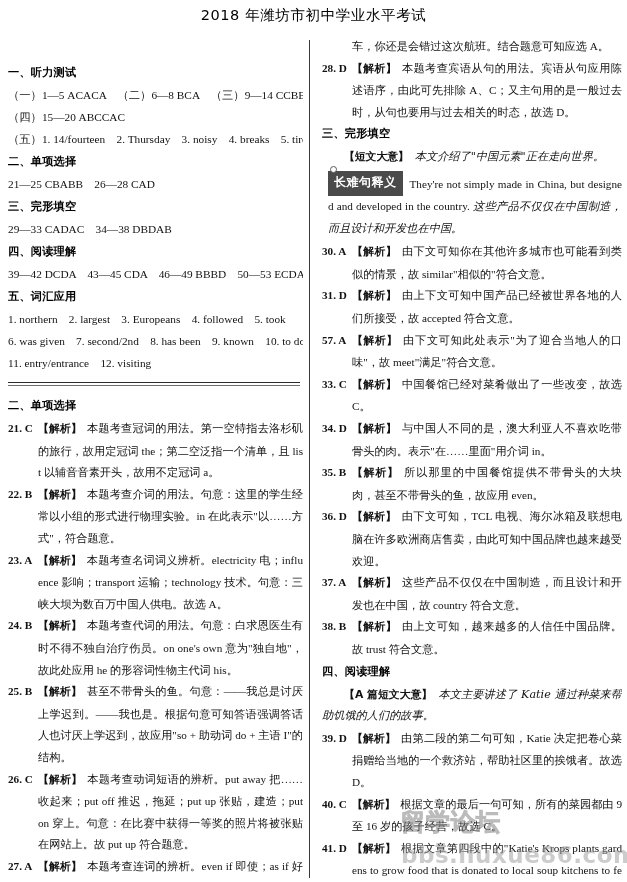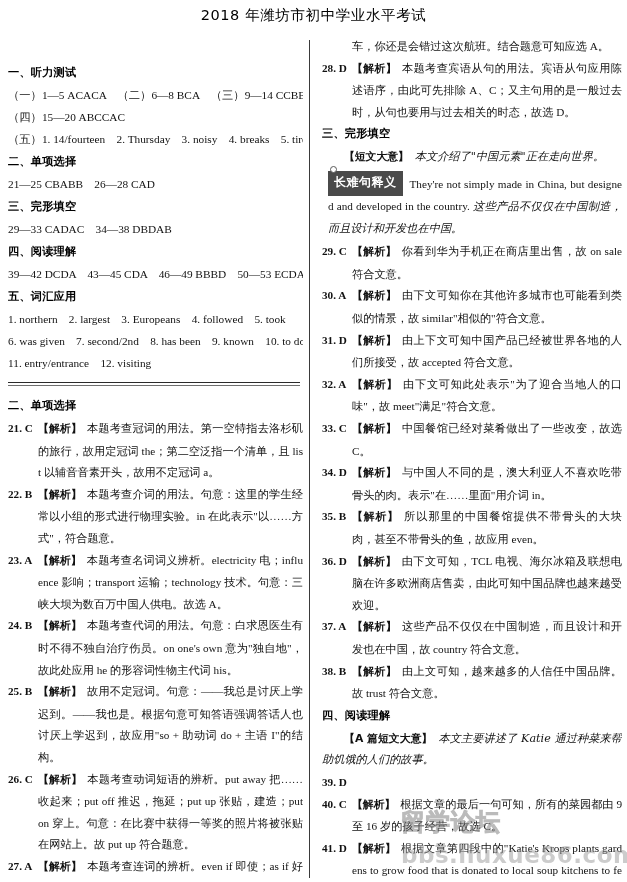--- a/index.html
+++ b/index.html
@@ -266,21 +266,21 @@
         <span class="item-body"><span class="tag">【解析】</span><span>本题考查名词词义辨析。electricity 电；influence 影响；transport 运输；technology 技术。句意：三峡大坝为数百万中国人供电。故选 A。</span></span>
       </div>
 
       <div class="item">
         <span class="item-no">24. B</span>
         <span class="item-body"><span class="tag">【解析】</span><span>本题考查代词的用法。句意：白求恩医生有时不得不独自治疗伤员。on one's own 意为"独自地"，故此处应用 he 的形容词性物主代词 his。</span></span>
       </div>
 
       <div class="item">
         <span class="item-no">25. B</span>
-        <span class="item-body"><span class="tag">【解析】</span><span>故用不定冠词。句意：——我总是讨厌上学迟到。——我也是。根据句意可知答语强调答话人也讨厌上学迟到，故应用"so + 助动词 do + 主语 I"的结构。</span></span>
+        <span class="item-body"><span class="tag">【解析】</span><span>甚至不带骨头的鱼。句意：——我总是讨厌上学迟到。——我也是。根据句意可知答语强调答话人也讨厌上学迟到，故应用"so + 助动词 do + 主语 I"的结构。</span></span>
       </div>
 
       <div class="item">
         <span class="item-no">26. C</span>
         <span class="item-body"><span class="tag">【解析】</span><span>本题考查动词短语的辨析。put away 把……收起来；put off 推迟，拖延；put up 张贴，建造；put on 穿上。句意：在比赛中获得一等奖的照片将被张贴在网站上。故 put up 符合题意。</span></span>
       </div>
 
       <div class="item">
         <span class="item-no">27. A</span>
         <span class="item-body"><span class="tag">【解析】</span><span>本题考查连词的辨析。even if 即使；as if 好像；until 直到；before 在……之前。句意：即使你乘坐滴滴汽</span></span>
@@ -304,33 +304,29 @@
 
       <div class="gist">
         <span class="gist-tag">【短文大意】</span><span>本文介绍了"中国元素"正在走向世界。</span>
       </div>
 
       <div class="longsent">
         <span class="ls-badge"><span class="ls-dot"></span><span>长难句释义</span></span><span>They're not simply made in China, but designed and developed in the country.</span> <span class="ls-cn">这些产品不仅仅在中国制造，而且设计和开发也在中国。</span>
       </div>
 
       <div class="item">
-        <span class="item-no">29. C</span>
-        <span class="item-body"><span class="tag">【解析】</span><span>你看到华为手机正在商店里出售，故 on sale 符合文意。</span></span>
-      </div>
-      <div class="item">
         <span class="item-no">30. A</span>
         <span class="item-body"><span class="tag">【解析】</span><span>由下文可知你在其他许多城市也可能看到类似的情景，故 similar"相似的"符合文意。</span></span>
       </div>
       <div class="item">
         <span class="item-no">31. D</span>
         <span class="item-body"><span class="tag">【解析】</span><span>由上下文可知中国产品已经被世界各地的人们所接受，故 accepted 符合文意。</span></span>
       </div>
       <div class="item">
-        <span class="item-no">32. A</span>
+        <span class="item-no">57. A</span>
         <span class="item-body"><span class="tag">【解析】</span><span>由下文可知此处表示"为了迎合当地人的口味"，故 meet"满足"符合文意。</span></span>
       </div>
       <div class="item">
         <span class="item-no">33. C</span>
         <span class="item-body"><span class="tag">【解析】</span><span>中国餐馆已经对菜肴做出了一些改变，故选 C。</span></span>
       </div>
       <div class="item">
         <span class="item-no">34. D</span>
         <span class="item-body"><span class="tag">【解析】</span><span>与中国人不同的是，澳大利亚人不喜欢吃带骨头的肉。表示"在……里面"用介词 in。</span></span>
       </div>
@@ -352,20 +348,21 @@
       </div>
 
       <div class="sec-head">四、阅读理解</div>
 
       <div class="gist">
         <span class="gist-tag">【A 篇短文大意】</span><span>本文主要讲述了 Katie 通过种菜来帮助饥饿的人们的故事。</span>
       </div>
 
       <div class="item">
         <span class="item-no">39. D</span>
+        <span class="item-body"><span class="tag">【解析】</span><span>由第二段的第二句可知，Katie 决定把卷心菜捐赠给当地的一个救济站，帮助社区里的挨饿者。故选 D。</span></span>
       </div>
       <div class="item">
         <span class="item-no">40. C</span>
         <span class="item-body"><span class="tag">【解析】</span><span>根据文章的最后一句可知，所有的菜园都由 9 至 16 岁的孩子经营，故选 C。</span></span>
       </div>
       <div class="item">
         <span class="item-no">41. D</span>
         <span class="item-body"><span class="tag">【解析】</span><span>根据文章第四段中的"Katie's Krops plants gardens to grow food that is donated to local soup kitchens to feed the hungry"可知选 D。</span></span>
       </div>
 

